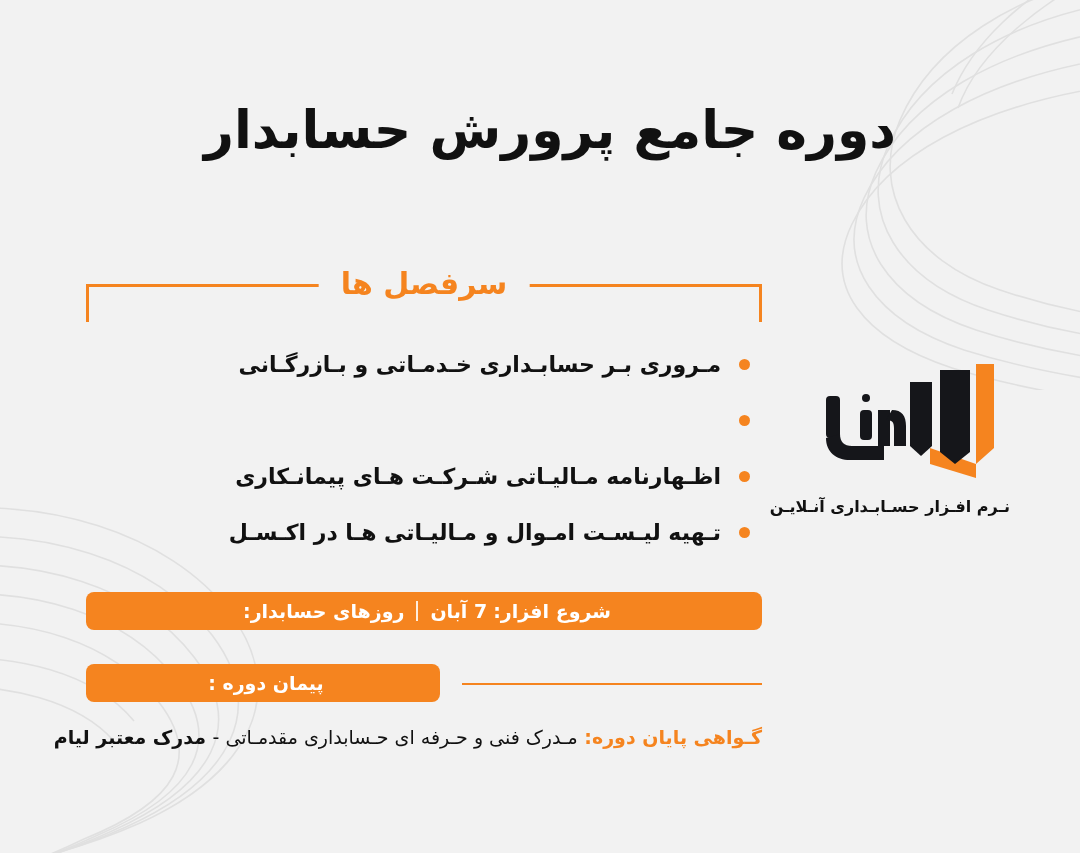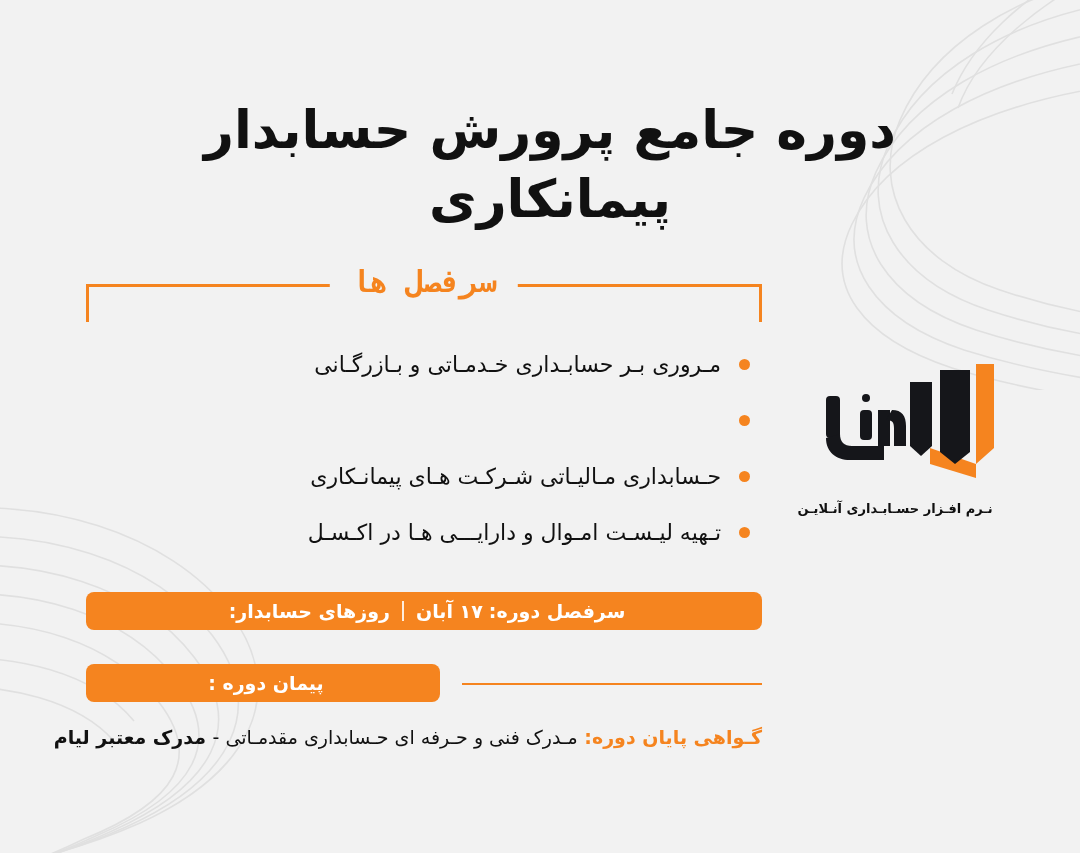--- a/index.html
+++ b/index.html
@@ -78,21 +78,20 @@
     top: 0;
     left: 50%;
     transform: translateX(-50%);
     background: #f2f2f2;
     padding: 0 22px;
     font-size: 30px;
     font-weight: bold;
     color: #f5841f;
     line-height: 44px;
     white-space: nowrap;
-    font-family: Liberation Mono, monospace;
   }
 
   
   .topic-list {
     position: absolute;
     top: 336px;
     right: 330px;
     width: 660px;
     list-style: none;
     margin: 0;
@@ -109,21 +108,21 @@
   .topic-bullet {
     width: 11px;
     height: 11px;
     border-radius: 50%;
     background: #f5841f;
     flex: 0 0 auto;
     margin-left: 18px;
   }
   .topic-text {
     font-size: 22px;
-    font-weight: normal;
+    font-weight: bold;
     color: #111111;
     letter-spacing: 2.2px;
   }
 
   
   .pill {
     position: absolute;
     background: #f5841f;
     color: #ffffff;
     border-radius: 8px;
@@ -194,21 +193,21 @@
     width: 230px;
     height: 160px;
     direction: rtl;
   }
   .logo-tagline {
     position: absolute;
     bottom: -4px;
     right: 0;
     width: 230px;
     text-align: center;
-    font-size: 13px;
+    font-size: 16px;
     font-weight: bold;
     color: #111111;
     letter-spacing: 1.4px;
     white-space: nowrap;
   }
 </style>
 </head>
 <body>
 
 <div class="poster">
@@ -233,50 +232,49 @@
         <path d="M0 124 C116 110 208 144 256 206 C304 268 276 320 178 362 C106 396 34 412 0 420"></path>
         <path d="M0 152 C112 140 194 172 238 228 C282 284 258 328 164 366 C98 398 32 416 0 424"></path>
         <path d="M0 186 C100 178 176 202 214 248"></path>
         <path d="M0 214 C92 208 160 230 194 268"></path>
       </g>
     </svg>
   </div>
 
   <div class="title-block">
     <div class="title-line">دوره جامع پرورش حسابدار</div>
-    <div class="title-line">پیمانکاری</div>
   </div>
 
   <div class="section-head">
     <div class="bracket"></div>
     <div class="section-head-label">سرفصل ها</div>
   </div>
 
   <ul class="topic-list">
     <li class="topic-item">
       <span class="topic-bullet"></span>
       <span class="topic-text">مـروری بـر حسابـداری خـدمـاتی و بـازرگـانی</span>
     </li>
     <li class="topic-item">
       <span class="topic-bullet"></span>
     </li>
     <li class="topic-item">
       <span class="topic-bullet"></span>
-      <span class="topic-text">حـسابداری مـالیـاتی شـرکـت هـای پیمانـکاری</span>
+      <span class="topic-text">اظـهارنامه مـالیـاتی شـرکـت هـای پیمانـکاری</span>
     </li>
     <li class="topic-item">
       <span class="topic-bullet"></span>
-      <span class="topic-text">تـهیه لیـسـت امـوال و دارایـــی هـا در اکـسـل</span>
+      <span class="topic-text">تـهیه لیـسـت امـوال و مـالیـاتی هـا در اکـسـل</span>
     </li>
   </ul>
 
   <div class="pill pill-schedule">
-    <span>سرفصل دوره:</span>
+    <span>شروع افزار:</span>
     <span style="width:6px"></span>
-    <span>۱۷ آبان</span>
+    <span>7 آبان</span>
     <span class="pill-sep"></span>
     <span>روزهای حسابدار:</span>
     <span style="width:6px"></span>
   </div>
 
   <div class="rule-left"></div>
   <div class="pill pill-duration">
     <span>پیمان دوره :</span>
     <span style="width:6px"></span>
   </div>

